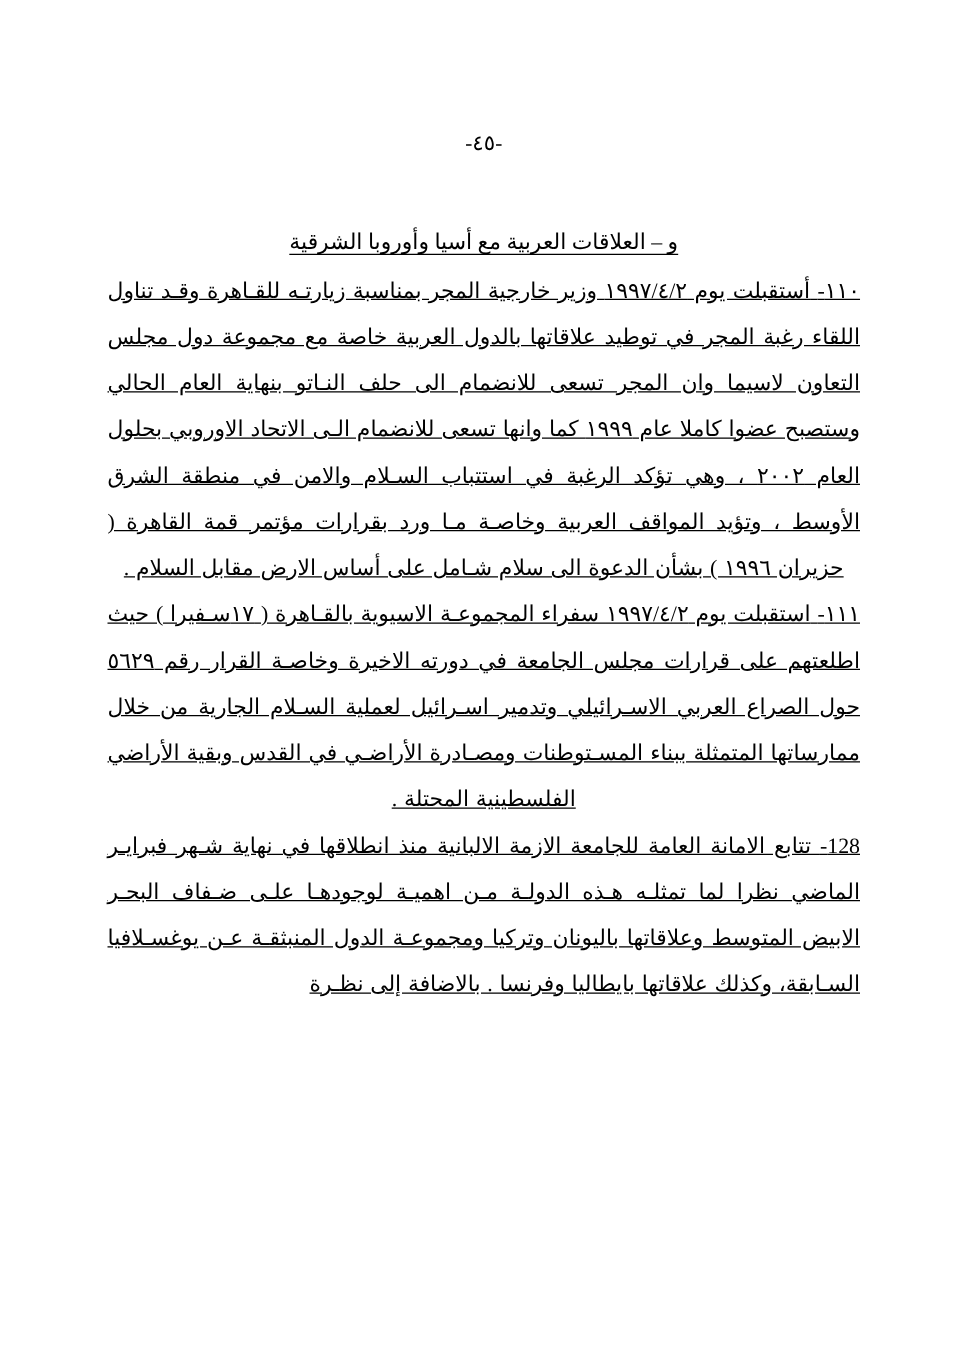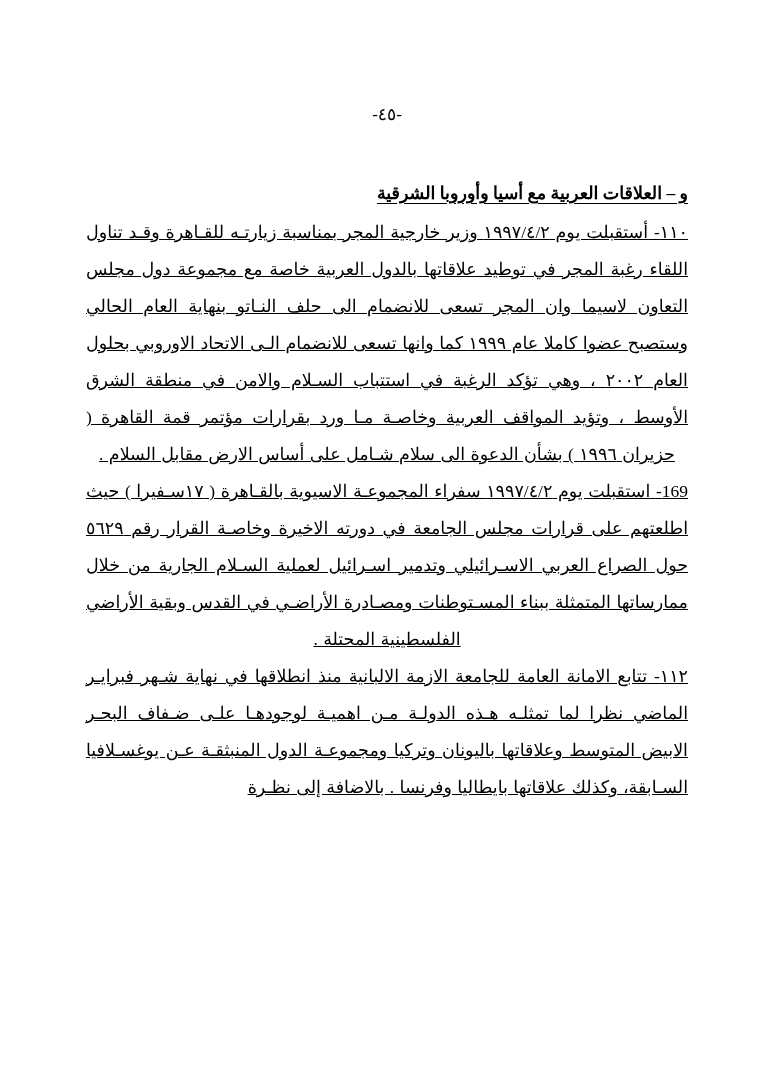--- a/index.html
+++ b/index.html
@@ -47,21 +47,21 @@
     text-align-last: center;
     word-spacing: 1px;
   }
   p.para.last-right {
     text-align-last: right;
   }
   .section-heading {
     margin: 18px 0 4px 0;
     font-size: 17.5px;
     line-height: 34px;
-    font-weight: bold;
+    text-align: center;
   }
   .section-heading span.u {
     text-decoration: underline;
     text-underline-offset: 4px;
   }
   .numbered {
     margin-top: 4px;
     text-decoration: underline;
   }
   .gap-small { height: 6px; }
@@ -77,18 +77,18 @@
 
 
     <div class="gap-small"></div>
 
     <div class="section-heading">
       <span class="u">و – العلاقات العربية مع أسيا وأوروبا الشرقية</span>
     </div>
 
     <p class="para numbered"><span>١١٠-</span> <span>أستقبلت يوم ١٩٩٧/٤/٢ وزير خارجية المجر بمناسبة زيارتـه للقـاهرة وقـد تناول اللقاء رغبة المجر في توطيد علاقاتها بالدول العربية خاصة مع مجموعة دول مجلس التعاون لاسيما وان المجر تسعى للانضمام الى حلف النـاتو بنهاية العام الحالي وستصبح عضوا كاملا عام ١٩٩٩ كما وانها تسعى للانضمام الـى الاتحاد الاوروبي بحلول العام ٢٠٠٢ ، وهي تؤكد الرغبة في استتباب السـلام والامن في منطقة الشرق الأوسط ، وتؤيد المواقف العربية وخاصـة مـا ورد بقرارات مؤتمر قمة القاهرة ( حزيران ١٩٩٦ ) بشأن الدعوة الى سلام شـامل على أساس الارض مقابل السلام .</span></p>
 
-    <p class="para numbered"><span>169-</span> <span>استقبلت يوم ١٩٩٧/٤/٢ سفراء المجموعـة الاسيوية بالقـاهرة ( ١٧سـفيرا ) حيث اطلعتهم على قرارات مجلس الجامعة في دورته الاخيرة وخاصـة القرار رقم ٥٦٢٩ حول الصراع العربي الاسـرائيلي وتدمير اسـرائيل لعملية السـلام الجارية من خلال ممارساتها المتمثلة ببناء المسـتوطنات ومصـادرة الأراضـي في القدس وبقية الأراضي الفلسطينية المحتلة .</span></p>
+    <p class="para numbered"><span>١١١-</span> <span>استقبلت يوم ١٩٩٧/٤/٢ سفراء المجموعـة الاسيوية بالقـاهرة ( ١٧سـفيرا ) حيث اطلعتهم على قرارات مجلس الجامعة في دورته الاخيرة وخاصـة القرار رقم ٥٦٢٩ حول الصراع العربي الاسـرائيلي وتدمير اسـرائيل لعملية السـلام الجارية من خلال ممارساتها المتمثلة ببناء المسـتوطنات ومصـادرة الأراضـي في القدس وبقية الأراضي الفلسطينية المحتلة .</span></p>
 
-    <p class="para numbered last-right"><span>١١٢-</span> <span>تتابع الامانة العامة للجامعة الازمة الالبانية منذ انطلاقها في نهاية شـهر فبرايـر الماضي نظرا لما تمثلـه هـذه الدولـة مـن اهميـة لوجودهـا علـى ضـفاف البحـر الابيض المتوسط وعلاقاتها باليونان وتركيا ومجموعـة الدول المنبثقـة عـن يوغسـلافيا السـابقة، وكذلك علاقاتها بايطاليا وفرنسا . بالاضافة إلى نظـرة</span></p>
+    <p class="para numbered last-right"><span>128-</span> <span>تتابع الامانة العامة للجامعة الازمة الالبانية منذ انطلاقها في نهاية شـهر فبرايـر الماضي نظرا لما تمثلـه هـذه الدولـة مـن اهميـة لوجودهـا علـى ضـفاف البحـر الابيض المتوسط وعلاقاتها باليونان وتركيا ومجموعـة الدول المنبثقـة عـن يوغسـلافيا السـابقة، وكذلك علاقاتها بايطاليا وفرنسا . بالاضافة إلى نظـرة</span></p>
 
   </div>
 </div>
 
 </body></html>

